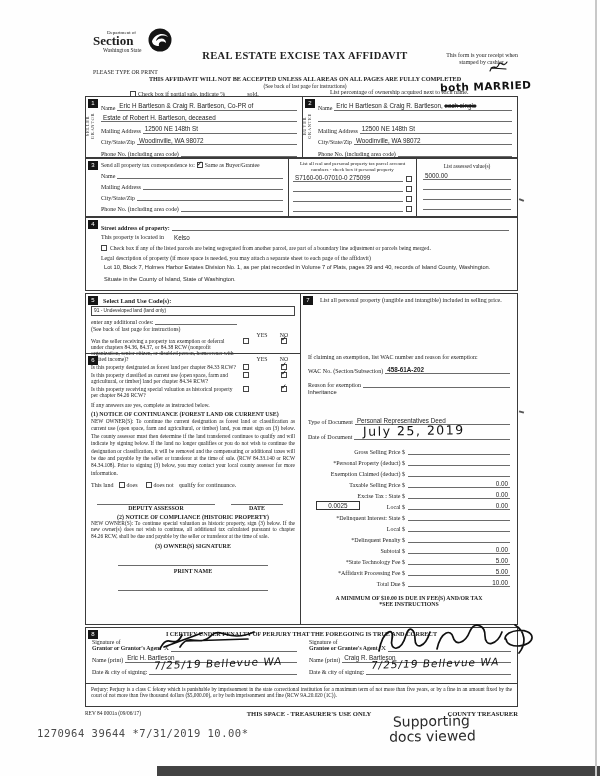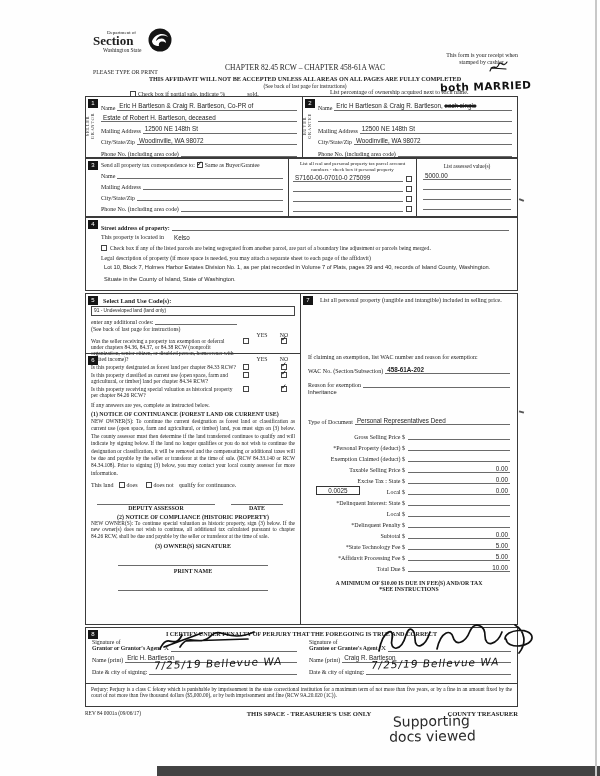--- a/index.html
+++ b/index.html
@@ -49,21 +49,21 @@
     <div style="font-size:5.5px;margin-left:10px;">Washington State</div>
   </div>
   <div class="abs" style="left:147px;top:27px;">
     <svg width="26" height="26" viewBox="0 0 26 26">
       <circle cx="13" cy="13" r="11.5" fill="#141414"></circle>
       <path d="M5 14 C8 6 18 5 21 10 C16 7 10 9 9 14 C13 10 19 11 19 16 C15 13 11 15 12 19 C8 19 5 17 5 14 Z" fill="#fff"></path>
     </svg>
   </div>
   <div class="abs" style="left:93px;top:69px;font-size:5.8px;">PLEASE TYPE OR PRINT</div>
 
-  <div class="abs ctr" style="left:150px;top:63px;width:310px;font-size:7.5px;">CHAPTER 82.45 RCW  –  CHAPTER 458-61A WAC</div>
+  <div class="abs b ctr" style="left:150px;top:50px;width:310px;font-size:10.5px;letter-spacing:0.3px;">REAL ESTATE EXCISE TAX AFFIDAVIT</div>
 
   <div class="abs ctr" style="left:438px;top:52px;width:88px;font-size:5.8px;line-height:7px;">This form is your receipt when stamped by cashier.</div>
   <div class="abs" style="left:488px;top:60px;">
     <svg width="22" height="14" viewBox="0 0 22 14">
         <path d="M2 11 C5 2 8 12 11 4 C13 0 15 9 19 2 M3 8 L18 9" stroke="#111" stroke-width="1.1" fill="none" stroke-linecap="round"></path>
       </svg>
   </div>
 
   <div class="abs b ctr" style="left:95px;top:75px;width:420px;font-size:6.2px;">THIS AFFIDAVIT WILL NOT BE ACCEPTED UNLESS ALL AREAS ON ALL PAGES ARE FULLY COMPLETED</div>
   <div class="abs ctr" style="left:95px;top:83px;width:420px;font-size:5.4px;">(See back of last page for instructions)</div>
@@ -310,20 +310,25 @@
         </div>
       <div class="frow" style="margin-top:4px;height:10px;">
           <span class="flabel">Reason for exemption</span>
           <span class="fval"></span>
         </div>
       <div class="sans" style="font-size:5.8px;margin-top:1px;">Inheritance</div>
       <div class="frow" style="margin-top:20px;height:10px;">
           <span class="flabel">Type of Document</span>
           <span class="fval">Personal Representatives Deed</span>
         </div>
+      <div class="frow" style="margin-top:3px;height:12px;position:relative;">
+        <span class="flabel">Date of Document</span>
+        <span class="fval"></span>
+        <span class="hw abs" style="left:55px;top:-5px;font-size:12.5px;letter-spacing:1.5px;transform:rotate(-1deg);">July 25, 2019</span>
+      </div>
 
       <div style="margin-top:4px;">
         <div class="mrow">
             <span class="mlabel">Gross Selling Price  $</span>
             <span class="mline"></span>
           </div>
         <div class="mrow">
             <span class="mlabel">*Personal Property (deduct)  $</span>
             <span class="mline"></span>
           </div>
@@ -444,19 +449,20 @@
     <span style="font-size:5.4px;width:110px;">REV 84 0001a (09/06/17)</span>
     <span class="b ctr" style="font-size:6.6px;flex:1;">THIS SPACE - TREASURER'S USE ONLY</span>
     <span class="b" style="font-size:6.6px;width:95px;text-align:right;">COUNTY TREASURER</span>
   </div>
 
   <div class="abs hw" style="left:393px;top:714px;font-size:14px;line-height:15px;transform:rotate(-1deg);color:#2a2a2a;">
     <span style="display:block;">Supporting</span>
     <span style="display:block;margin-left:-4px;">docs viewed</span>
   </div>
 
+  <div class="abs mono" style="left:37px;top:727px;font-size:10.5px;letter-spacing:0.5px;color:#4a4a4a;">1270964 39644 *7/31/2019 10.00*</div>
 
   <div class="abs" style="left:157px;top:766px;width:443px;height:10px;background:#434343;"></div>
   <div class="abs" style="left:595px;top:0;width:2px;height:776px;background:#c8c8c8;"></div>
   <div class="abs" style="left:519px;top:199px;width:5px;height:2px;background:#555;transform:rotate(20deg);"></div>
   <div class="abs" style="left:519px;top:411px;width:5px;height:2px;background:#555;transform:rotate(15deg);"></div>
 
 </div>
 
 </body></html>

